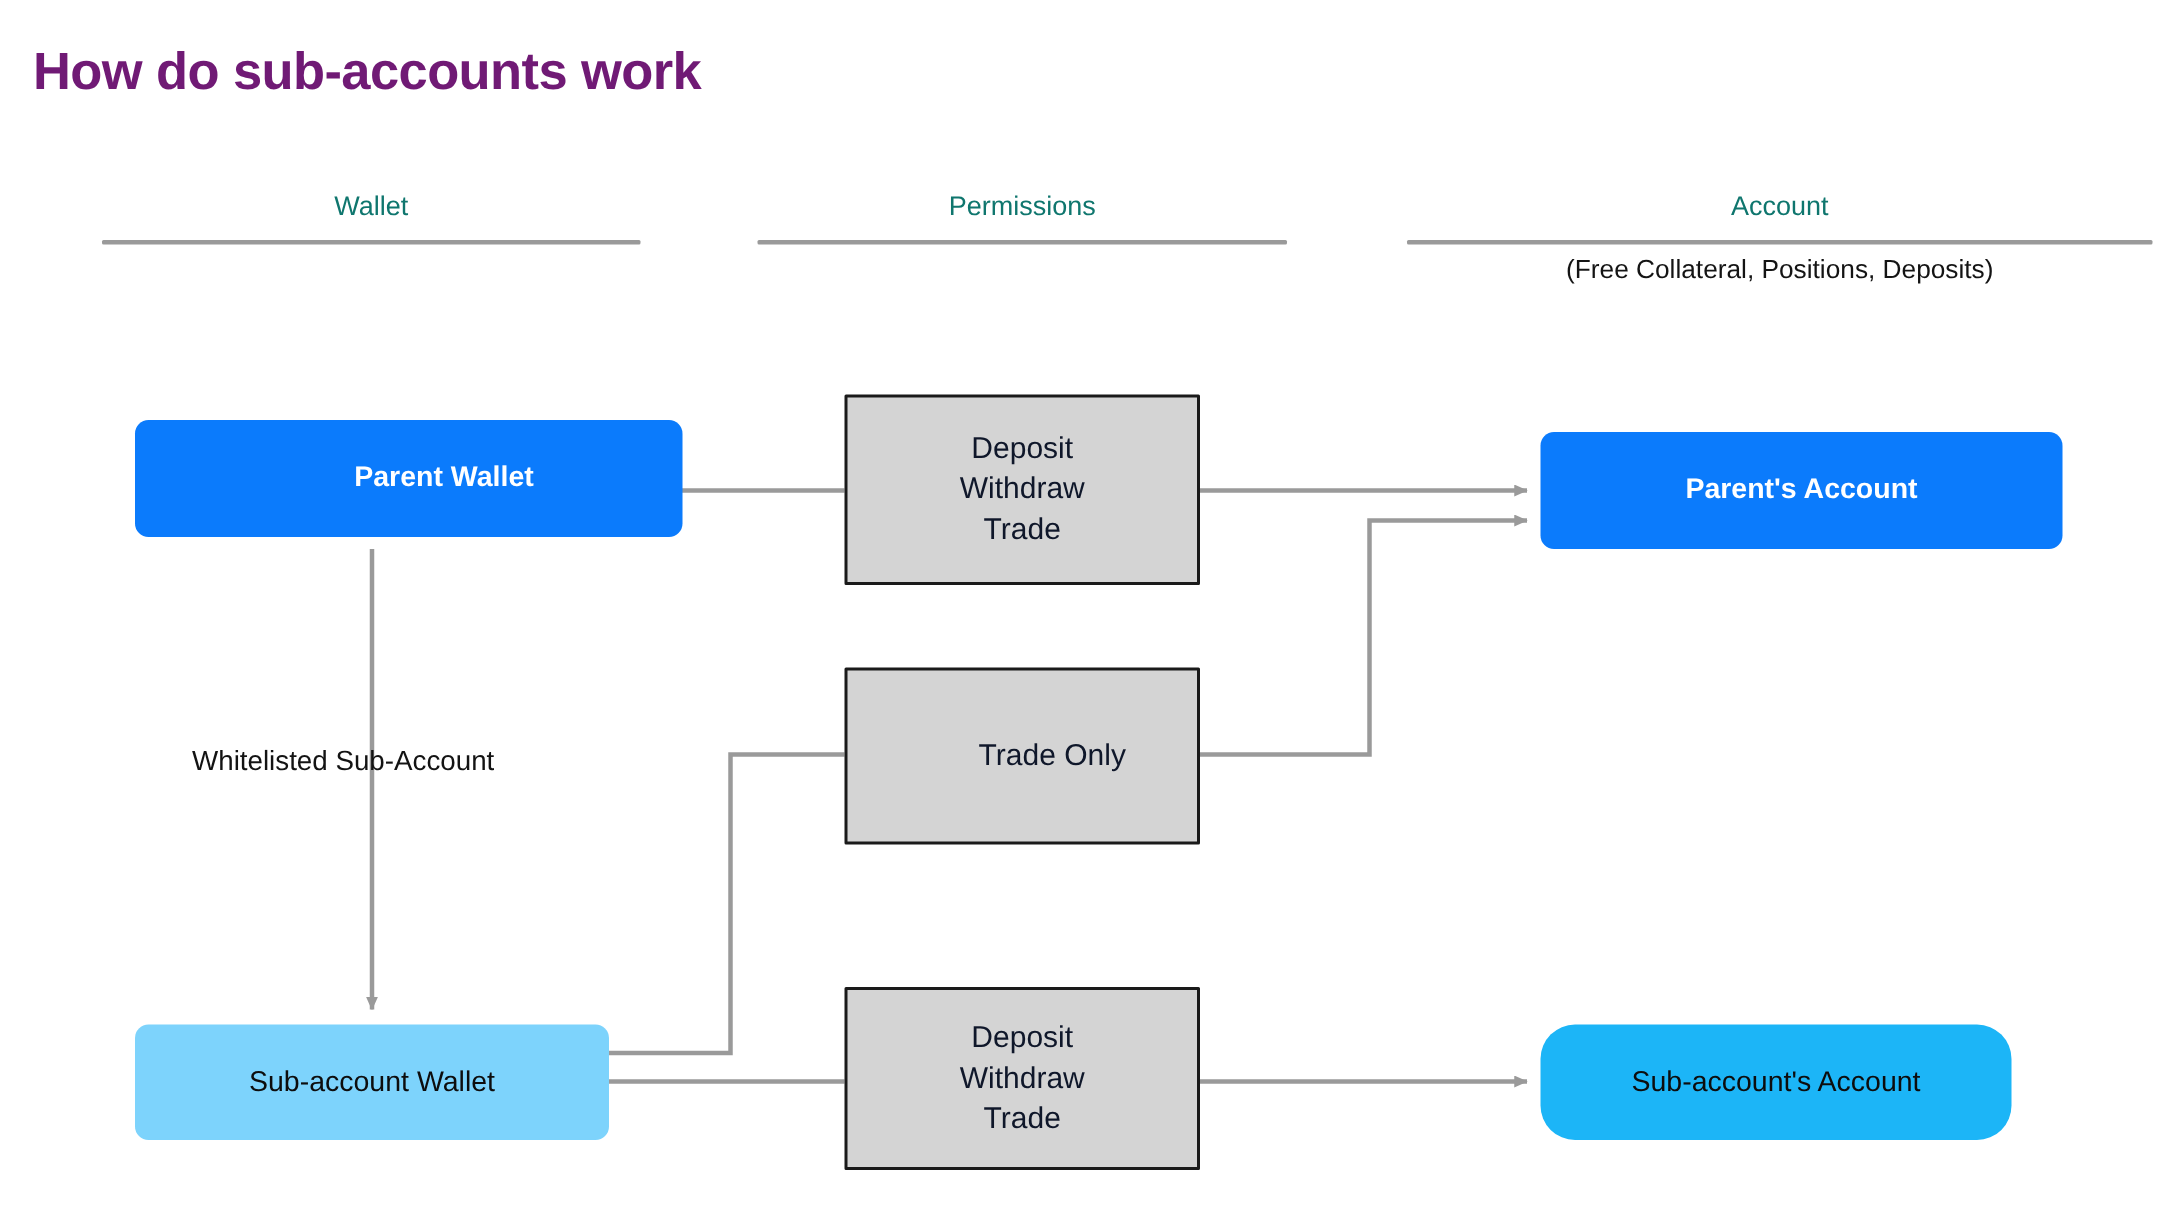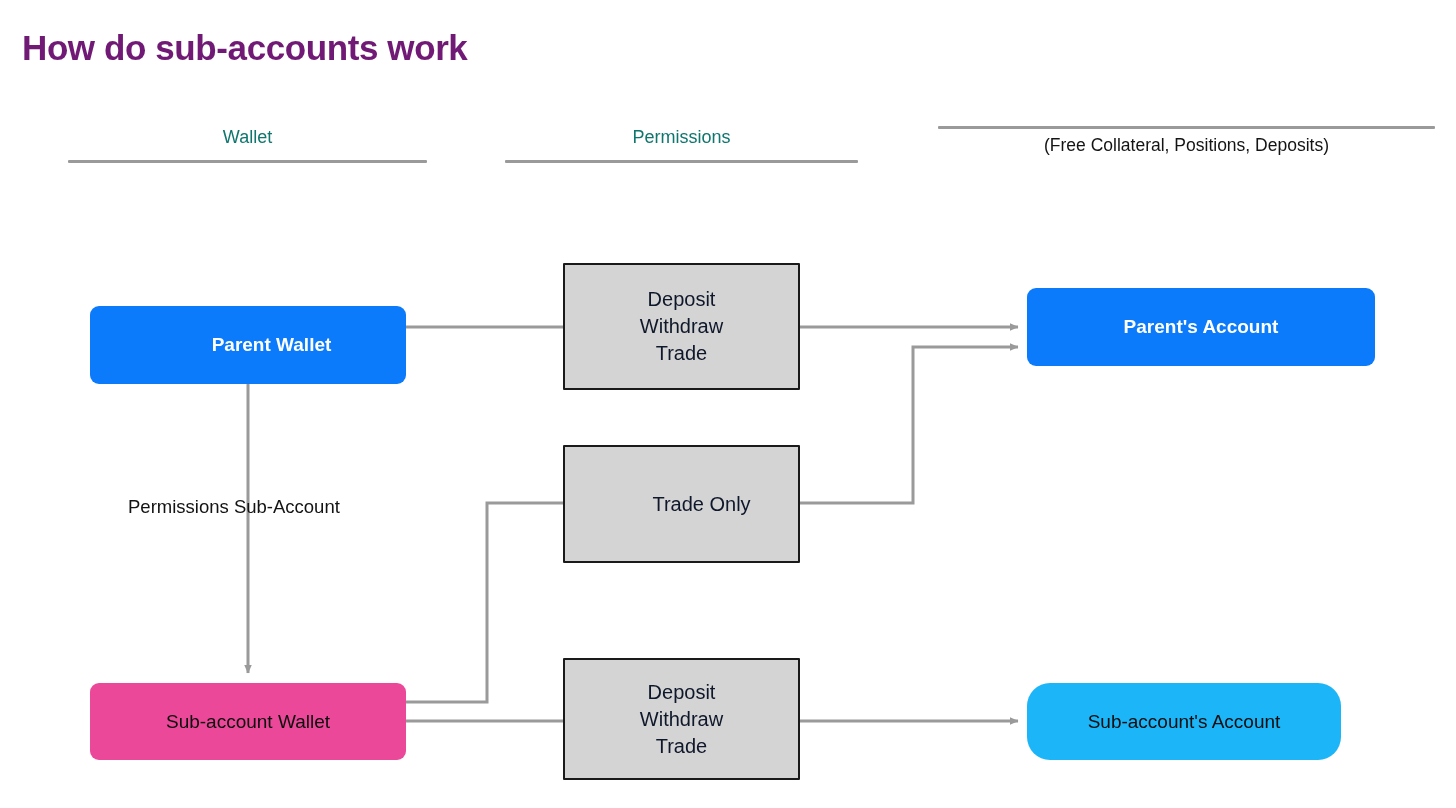--- a/index.html
+++ b/index.html
@@ -72,21 +72,21 @@
 
   .node.perm {
     border: 2.5px solid #1a1a1a;
     background: #d4d4d4;
     font-size: 20px;
     color: #0f172a;
     line-height: 27px;
     border-radius: 1px;
   }
 
-  #node-parent-wallet    { left: 90px;   top: 306px; width: 316px; height: 78px; padding-left: 47px; }
+  #node-parent-wallet    { left: 90px;   top: 280px; width: 365px; height: 78px; padding-left: 47px; }
   #node-subaccount-wallet{ left: 90px;   top: 683px; width: 316px; height: 77px; }
   #node-parents-account  { left: 1027px; top: 288px; width: 348px; height: 78px; }
   #node-subaccounts-account { left: 1027px; top: 683px; width: 314px; height: 77px; border-radius: 23px; }
 
   #node-perm-top    { left: 563px; top: 263px; width: 237px; height: 127px; }
   #node-perm-mid    { left: 563px; top: 445px; width: 237px; height: 118px; padding-left: 40px; }
   #node-perm-bottom { left: 563px; top: 658px; width: 237px; height: 122px; }
 
   #edge-label-whitelisted {
     position: absolute;
@@ -116,20 +116,21 @@
   <div class="title">Wallet</div>
   <div class="rule"></div>
 </div>
 
 <div class="col-header" id="hdr-permissions">
   <div class="title">Permissions</div>
   <div class="rule"></div>
 </div>
 
 <div class="col-header" id="hdr-account">
+  <div class="title">Account</div>
   <div class="rule"></div>
   <div class="subtitle">(Free Collateral, Positions, Deposits)</div>
 </div>
 
 <svg id="wires" viewBox="0 0 1456 808">
   <defs>
     <marker id="arrowhead" markerWidth="9" markerHeight="8" refX="8.5" refY="4" orient="auto" markerUnits="userSpaceOnUse">
       <path d="M0,0 L9,4 L0,8 Z" fill="#9a9a9a"></path>
     </marker>
   </defs>
@@ -142,27 +143,27 @@
 
   <path d="M406,702 L487,702 L487,503 L563,503" fill="none" stroke="#9a9a9a" stroke-width="3"></path>
 
   <path d="M800,503 L913,503 L913,347 L1018,347" fill="none" stroke="#9a9a9a" stroke-width="3" marker-end="url(#arrowhead)"></path>
 
   <path d="M406,721 L563,721" fill="none" stroke="#9a9a9a" stroke-width="3"></path>
 
   <path d="M800,721 L1018,721" fill="none" stroke="#9a9a9a" stroke-width="3" marker-end="url(#arrowhead)"></path>
 </svg>
 
-<div id="edge-label-whitelisted">Permissions Sub-Account</div>
+<div id="edge-label-whitelisted">Whitelisted Sub-Account</div>
 
 <div class="node pill strong" id="node-parent-wallet" style="background:#0b7bfc">
   <span>Parent Wallet</span>
 </div>
 
-<div class="node pill plain" id="node-subaccount-wallet" style="background:#ec4899">
+<div class="node pill plain" id="node-subaccount-wallet" style="background:#7dd3fc">
   <span>Sub-account Wallet</span>
 </div>
 
 <div class="node pill strong" id="node-parents-account" style="background:#0b7bfc">
   <span>Parent's Account</span>
 </div>
 
 <div class="node pill plain" id="node-subaccounts-account" style="background:#1cb5f7">
   <span>Sub-account's Account</span>
 </div>

